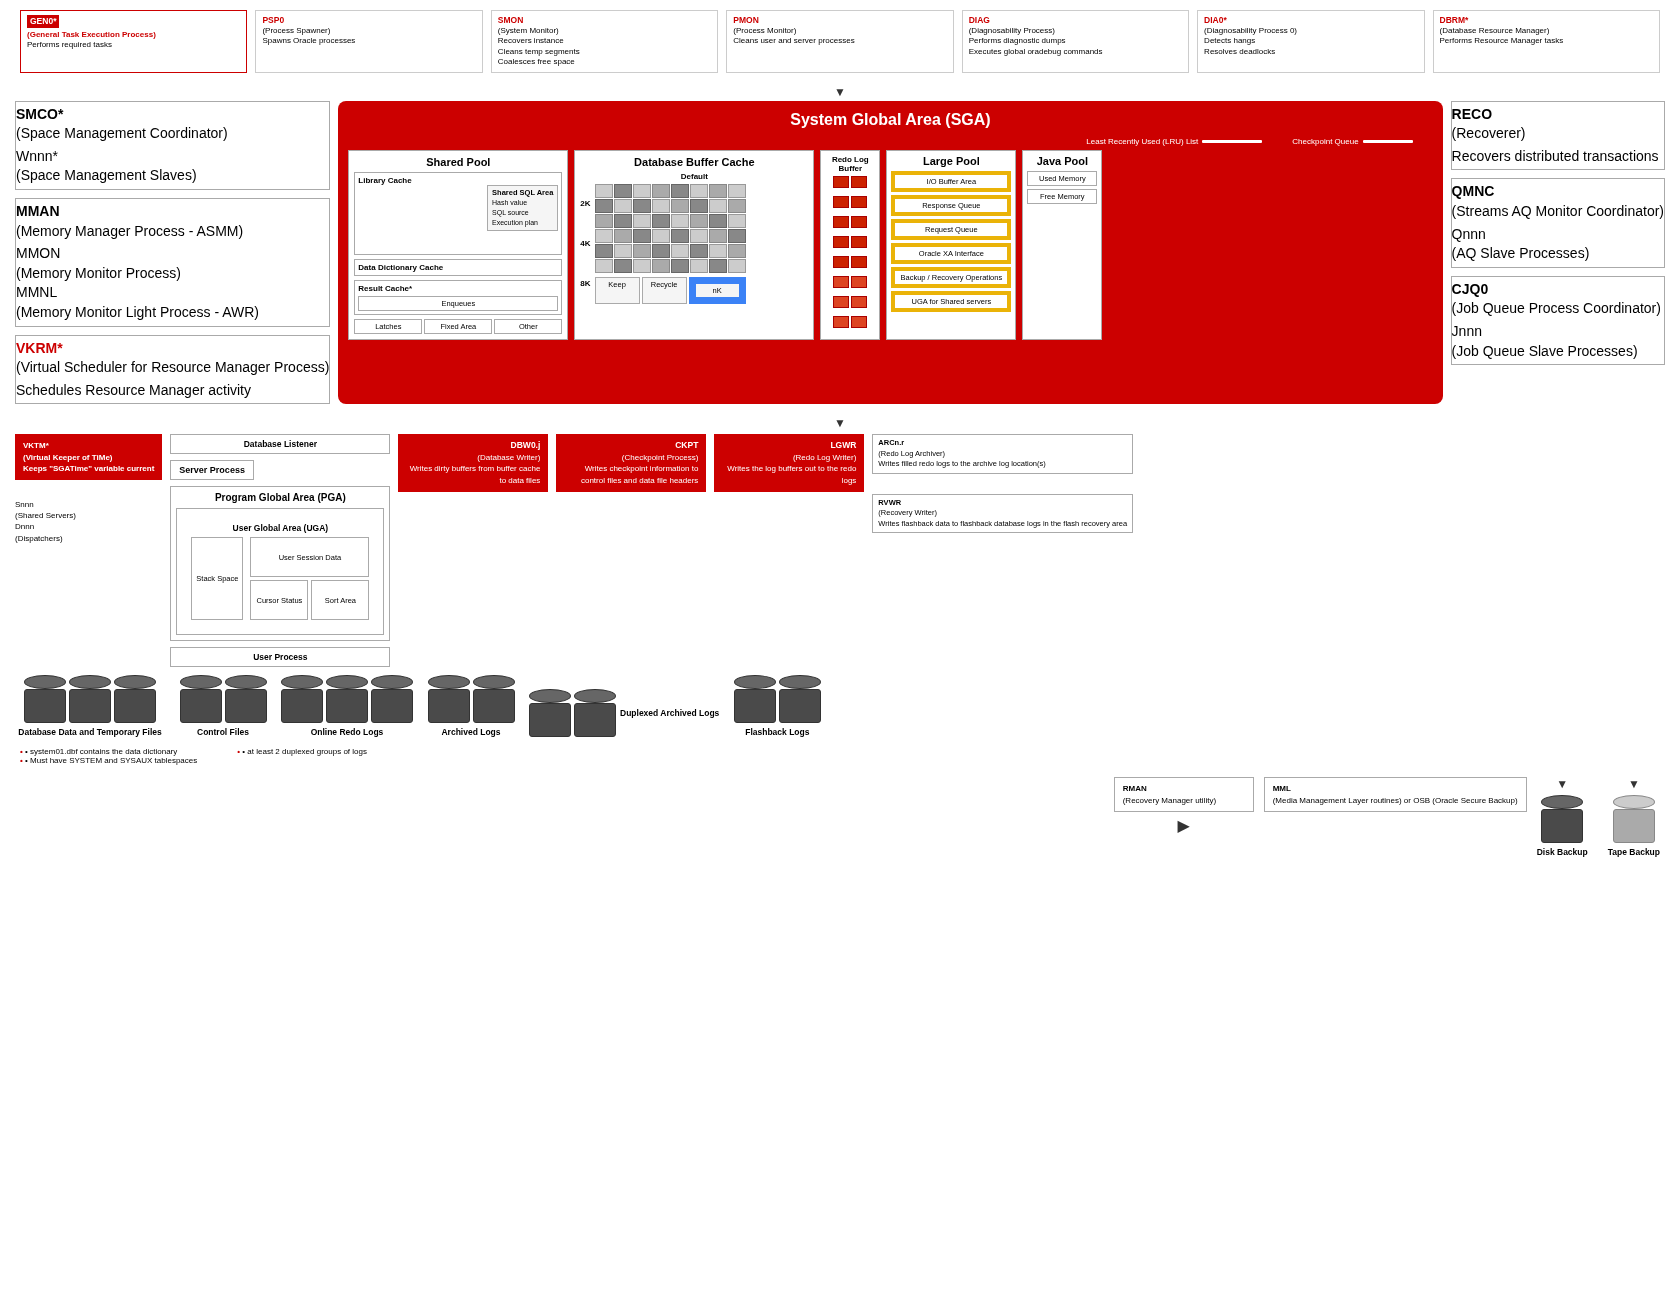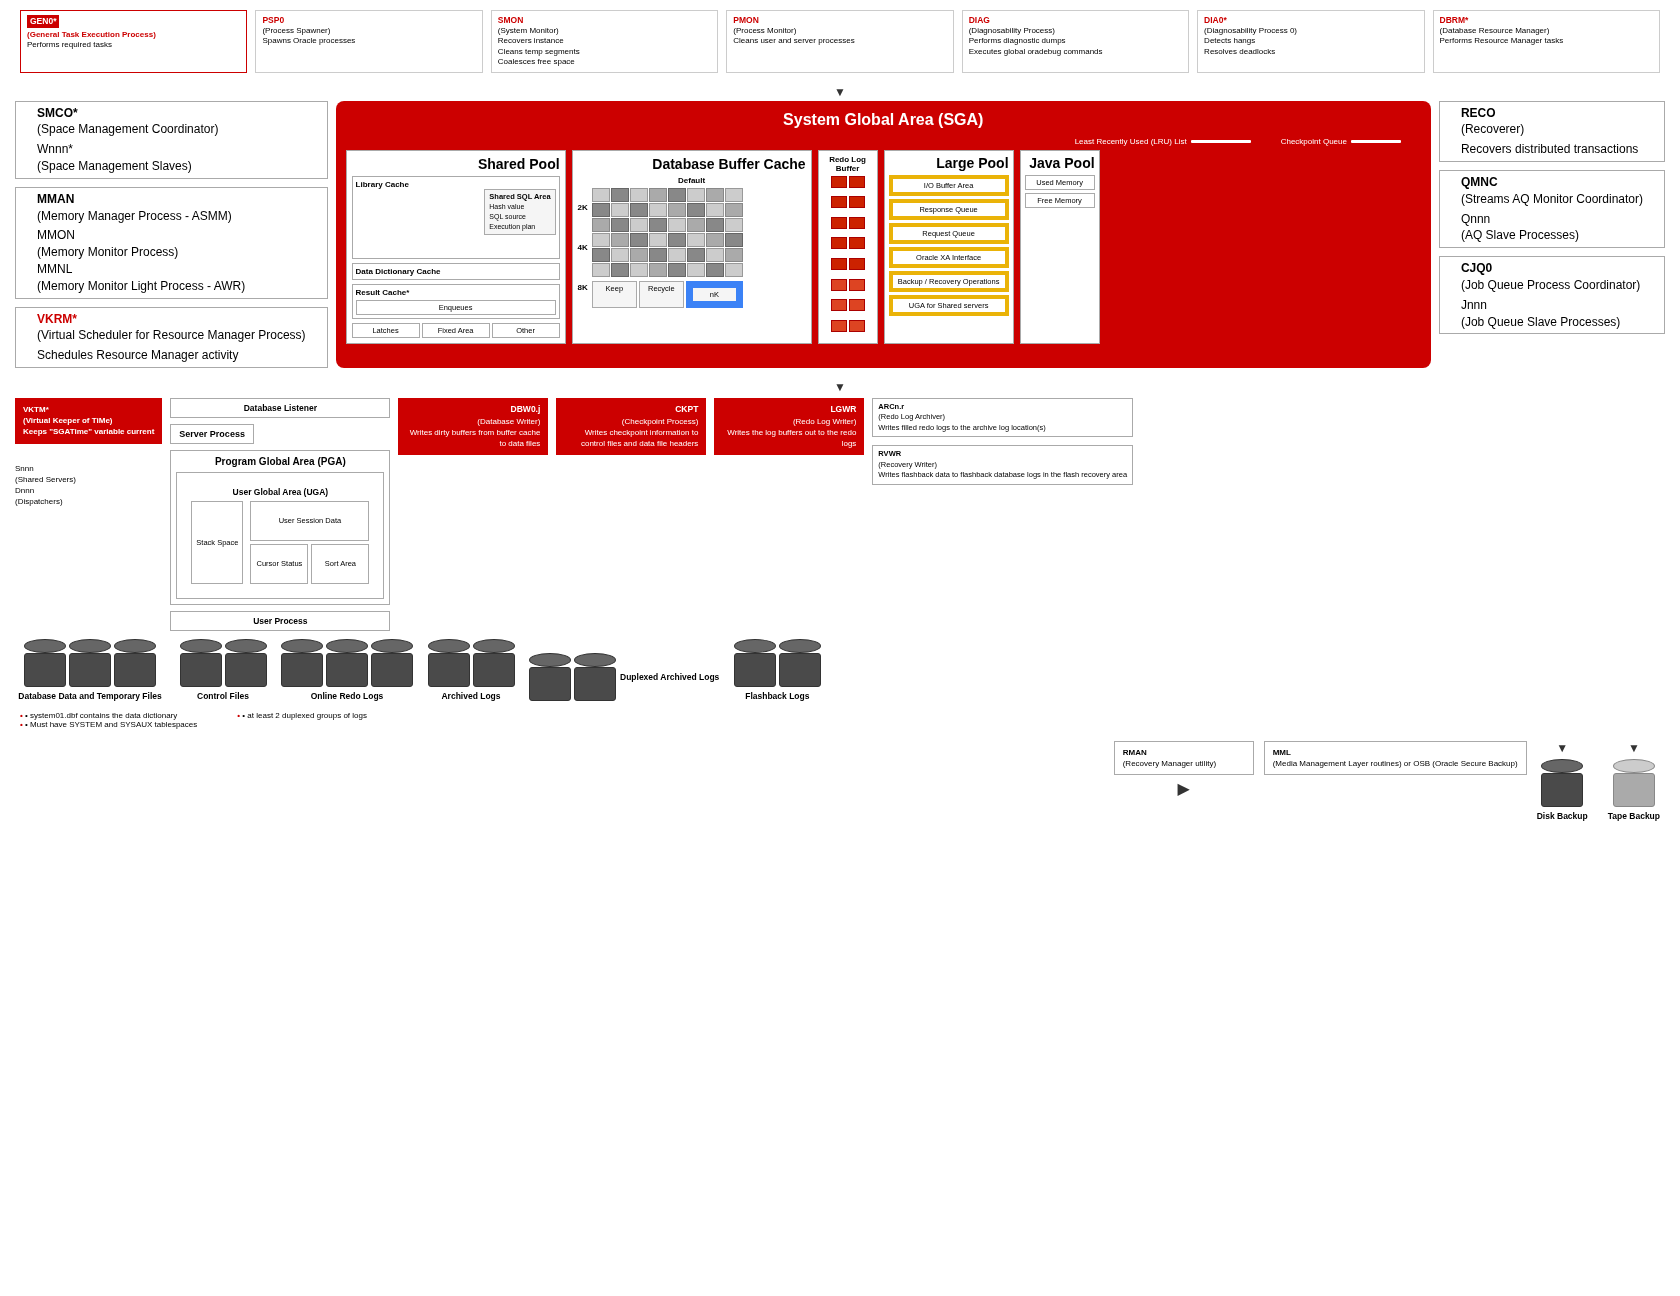--- a/index.html
+++ b/index.html
@@ -64,23 +64,23 @@
     }
     .sga-right-labels {
       display: flex;
       flex-direction: column;
       gap: 8px;
       min-width: 130px;
       font-size: 8px;
     }
     .side-label-box {
       border: 1px solid #aaa;
-      padding: 3px 21px;
+      padding: 3px 0;
       line-height: 1.4;
-      font-size: 12px;
+      font-size: 14px;
     }
     .side-label-box .label-title {
       font-weight: bold;
     }
     .side-label-box .label-title.red {
       color: #cc0000;
     }
 
     .sga-main {
       flex: 1;
@@ -105,23 +105,23 @@
 
     
     .shared-pool {
       background: #fff;
       border: 1px solid #aaa;
       padding: 5px;
       min-width: 220px;
       flex: 0 0 220px;
     }
     .section-title {
-      text-align: right;
-      font-weight: bold;
-      font-size: 14px;
+      text-align: center;
+      font-weight: bold;
+      font-size: 11px;
       margin-bottom: 4px;
     }
     .library-cache {
       border: 1px solid #aaa;
       padding: 3px;
       margin-bottom: 4px;
       position: relative;
     }
     .library-cache-title {
       font-size: 8px;
@@ -723,21 +723,21 @@
           <div>Writes checkpoint information to control files and data file headers</div>
         </div>
         <div class="bg-box">
           <div class="title">LGWR</div>
           <div>(Redo Log Writer)</div>
           <div>Writes the log buffers out to the redo logs</div>
         </div>
       </div>
     </div>
 
-    <div style="display:flex;flex-direction:column;gap:8px;min-width:140px;">
+    <div style="display:flex;flex-direction:column;gap:20px;min-width:140px;">
       <div class="arc-box">
         <div style="font-weight:bold;">ARCn.r</div>
         <div>(Redo Log Archiver)</div>
         <div>Writes filled redo logs to the archive log location(s)</div>
       </div>
       <div class="arc-box">
         <div style="font-weight:bold;">RVWR</div>
         <div>(Recovery Writer)</div>
         <div>Writes flashback data to flashback database logs in the flash recovery area</div>
       </div>

